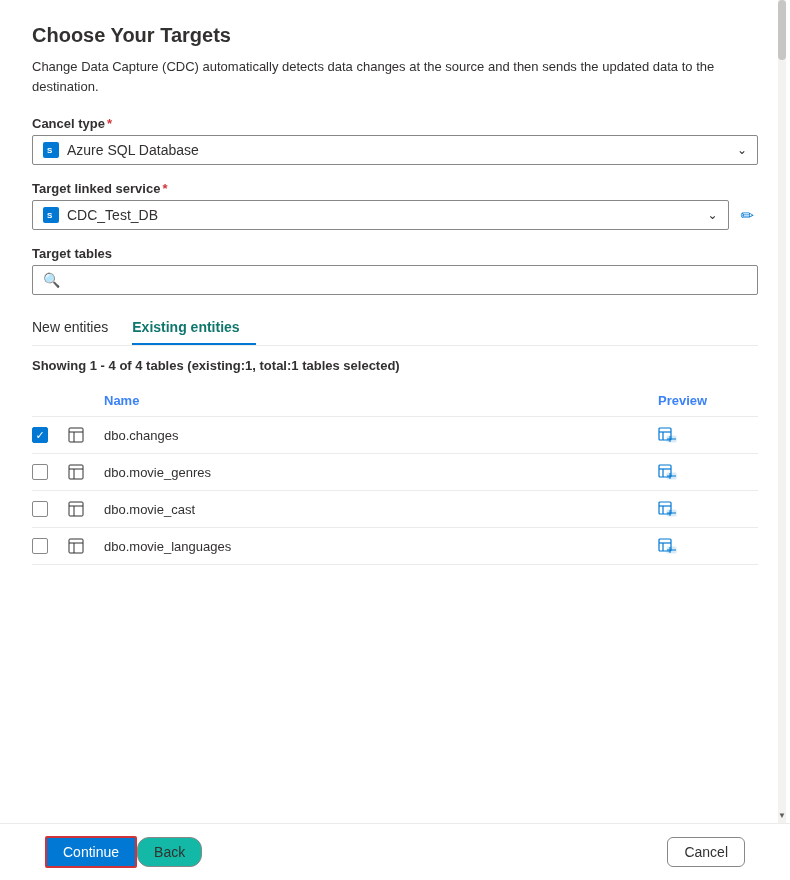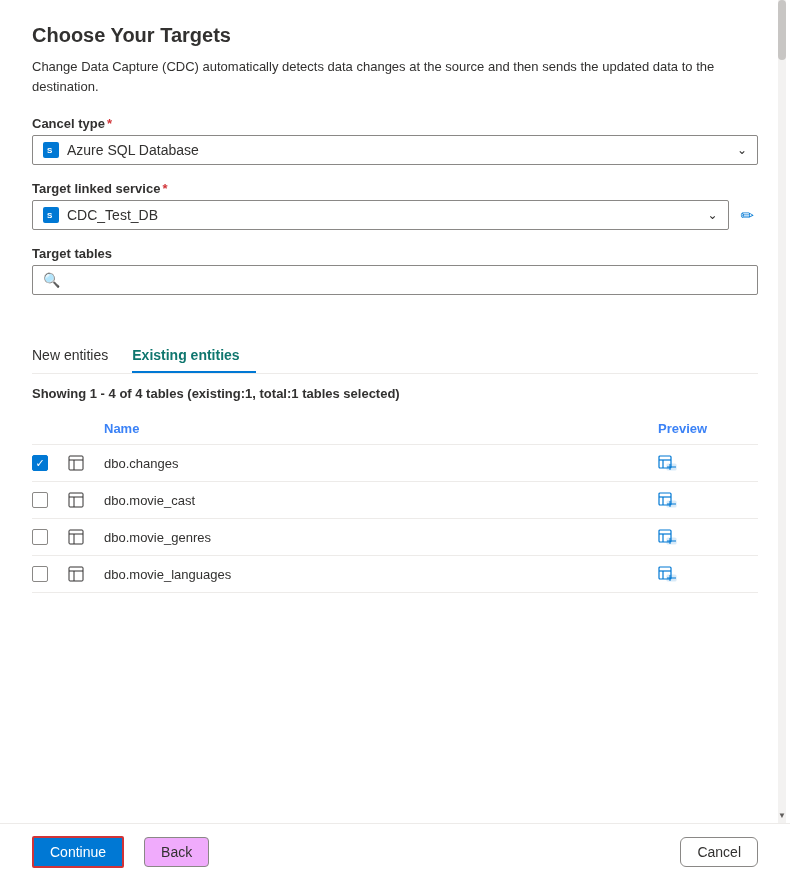--- a/index.html
+++ b/index.html
@@ -145,21 +145,20 @@
       margin-top: 12px;
       margin-bottom: 12px;
     }
     .tab {
       padding: 8px 16px 8px 0;
       font-size: 14px;
       cursor: pointer;
       color: #323130;
       border-bottom: 2px solid transparent;
       margin-right: 8px;
-      margin-top: 28px;
     }
     .tab.active {
       color: #0f766e;
       font-weight: 600;
       border-bottom: 2px solid #0078d4;
     }
     .showing-text {
       font-size: 13px;
       font-weight: 600;
       color: #323130;
@@ -218,42 +217,42 @@
       color: #323130;
     }
     .preview-icon {
       color: #0078d4;
       font-size: 16px;
       cursor: pointer;
       display: flex;
       align-items: center;
     }
     .footer {
-      padding: 12px 32px;
+      padding: 12px 45px;
       border-top: 1px solid #edebe9;
       display: flex;
       align-items: center;
-      gap: 20px;
+      gap: 0;
       background: #fff;
     }
     .btn-continue {
       background: #0078d4;
       color: #fff;
       border: 2px solid #d13438;
       border-radius: 2px;
       padding: 6px 16px;
       font-size: 14px;
       cursor: pointer;
       font-weight: 400;
     }
     .btn-secondary {
-      background: #f0abfc;
+      background: #14b8a6;
       color: #323130;
       border: 1px solid #8a8886;
-      border-radius: 4px;
+      border-radius: 12px;
       padding: 6px 16px;
       font-size: 14px;
       cursor: pointer;
     }
     .btn-cancel {
       background: #fff;
       color: #323130;
       border: 1px solid #8a8886;
       border-radius: 6px;
       padding: 6px 16px;
@@ -366,20 +365,42 @@
 
     <div class="table-row">
       <div class="checkbox"></div>
       <div class="table-icon">
         <svg width="16" height="16" viewBox="0 0 16 16" fill="none" xmlns="http://www.w3.org/2000/svg">
           <rect x="1" y="1" width="14" height="14" rx="1" stroke="#323130" stroke-width="1" fill="none"></rect>
           <line x1="1" y1="5" x2="15" y2="5" stroke="#323130" stroke-width="1"></line>
           <line x1="6" y1="5" x2="6" y2="15" stroke="#323130" stroke-width="1"></line>
         </svg>
       </div>
+      <div class="table-name">dbo.movie_genres</div>
+      <div class="preview-icon">
+        <svg width="20" height="16" viewBox="0 0 20 16" fill="none" xmlns="http://www.w3.org/2000/svg">
+          <rect x="1" y="1" width="12" height="12" rx="1" stroke="#0078d4" stroke-width="1.2" fill="none"></rect>
+          <line x1="1" y1="5" x2="13" y2="5" stroke="#0078d4" stroke-width="1.2"></line>
+          <line x1="5" y1="5" x2="5" y2="13" stroke="#0078d4" stroke-width="1.2"></line>
+          <rect x="9" y="9" width="9" height="6" rx="1" fill="#0078d4" opacity="0.15" stroke="#0078d4" stroke-width="1.2"></rect>
+          <line x1="9" y1="12" x2="18" y2="12" stroke="#0078d4" stroke-width="1"></line>
+          <line x1="12" y1="9" x2="12" y2="15" stroke="#0078d4" stroke-width="1"></line>
+        </svg>
+      </div>
+    </div>
+
+    <div class="table-row">
+      <div class="checkbox"></div>
+      <div class="table-icon">
+        <svg width="16" height="16" viewBox="0 0 16 16" fill="none" xmlns="http://www.w3.org/2000/svg">
+          <rect x="1" y="1" width="14" height="14" rx="1" stroke="#323130" stroke-width="1" fill="none"></rect>
+          <line x1="1" y1="5" x2="15" y2="5" stroke="#323130" stroke-width="1"></line>
+          <line x1="6" y1="5" x2="6" y2="15" stroke="#323130" stroke-width="1"></line>
+        </svg>
+      </div>
       <div class="table-name">dbo.movie_cast</div>
       <div class="preview-icon">
         <svg width="20" height="16" viewBox="0 0 20 16" fill="none" xmlns="http://www.w3.org/2000/svg">
           <rect x="1" y="1" width="12" height="12" rx="1" stroke="#0078d4" stroke-width="1.2" fill="none"></rect>
           <line x1="1" y1="5" x2="13" y2="5" stroke="#0078d4" stroke-width="1.2"></line>
           <line x1="5" y1="5" x2="5" y2="13" stroke="#0078d4" stroke-width="1.2"></line>
           <rect x="9" y="9" width="9" height="6" rx="1" fill="#0078d4" opacity="0.15" stroke="#0078d4" stroke-width="1.2"></rect>
           <line x1="9" y1="12" x2="18" y2="12" stroke="#0078d4" stroke-width="1"></line>
           <line x1="12" y1="9" x2="12" y2="15" stroke="#0078d4" stroke-width="1"></line>
         </svg>
@@ -388,42 +409,20 @@
 
     <div class="table-row">
       <div class="checkbox"></div>
       <div class="table-icon">
         <svg width="16" height="16" viewBox="0 0 16 16" fill="none" xmlns="http://www.w3.org/2000/svg">
           <rect x="1" y="1" width="14" height="14" rx="1" stroke="#323130" stroke-width="1" fill="none"></rect>
           <line x1="1" y1="5" x2="15" y2="5" stroke="#323130" stroke-width="1"></line>
           <line x1="6" y1="5" x2="6" y2="15" stroke="#323130" stroke-width="1"></line>
         </svg>
       </div>
-      <div class="table-name">dbo.movie_genres</div>
-      <div class="preview-icon">
-        <svg width="20" height="16" viewBox="0 0 20 16" fill="none" xmlns="http://www.w3.org/2000/svg">
-          <rect x="1" y="1" width="12" height="12" rx="1" stroke="#0078d4" stroke-width="1.2" fill="none"></rect>
-          <line x1="1" y1="5" x2="13" y2="5" stroke="#0078d4" stroke-width="1.2"></line>
-          <line x1="5" y1="5" x2="5" y2="13" stroke="#0078d4" stroke-width="1.2"></line>
-          <rect x="9" y="9" width="9" height="6" rx="1" fill="#0078d4" opacity="0.15" stroke="#0078d4" stroke-width="1.2"></rect>
-          <line x1="9" y1="12" x2="18" y2="12" stroke="#0078d4" stroke-width="1"></line>
-          <line x1="12" y1="9" x2="12" y2="15" stroke="#0078d4" stroke-width="1"></line>
-        </svg>
-      </div>
-    </div>
-
-    <div class="table-row">
-      <div class="checkbox"></div>
-      <div class="table-icon">
-        <svg width="16" height="16" viewBox="0 0 16 16" fill="none" xmlns="http://www.w3.org/2000/svg">
-          <rect x="1" y="1" width="14" height="14" rx="1" stroke="#323130" stroke-width="1" fill="none"></rect>
-          <line x1="1" y1="5" x2="15" y2="5" stroke="#323130" stroke-width="1"></line>
-          <line x1="6" y1="5" x2="6" y2="15" stroke="#323130" stroke-width="1"></line>
-        </svg>
-      </div>
       <div class="table-name">dbo.movie_languages</div>
       <div class="preview-icon">
         <svg width="20" height="16" viewBox="0 0 20 16" fill="none" xmlns="http://www.w3.org/2000/svg">
           <rect x="1" y="1" width="12" height="12" rx="1" stroke="#0078d4" stroke-width="1.2" fill="none"></rect>
           <line x1="1" y1="5" x2="13" y2="5" stroke="#0078d4" stroke-width="1.2"></line>
           <line x1="5" y1="5" x2="5" y2="13" stroke="#0078d4" stroke-width="1.2"></line>
           <rect x="9" y="9" width="9" height="6" rx="1" fill="#0078d4" opacity="0.15" stroke="#0078d4" stroke-width="1.2"></rect>
           <line x1="9" y1="12" x2="18" y2="12" stroke="#0078d4" stroke-width="1"></line>
           <line x1="12" y1="9" x2="12" y2="15" stroke="#0078d4" stroke-width="1"></line>
         </svg>

